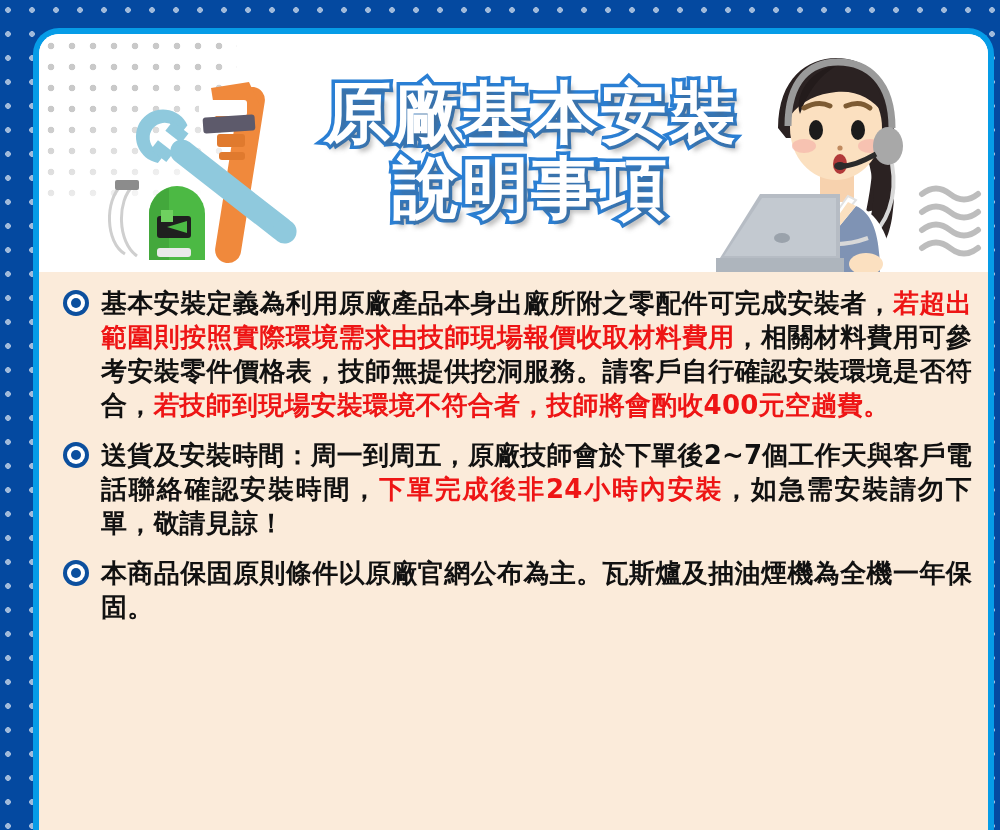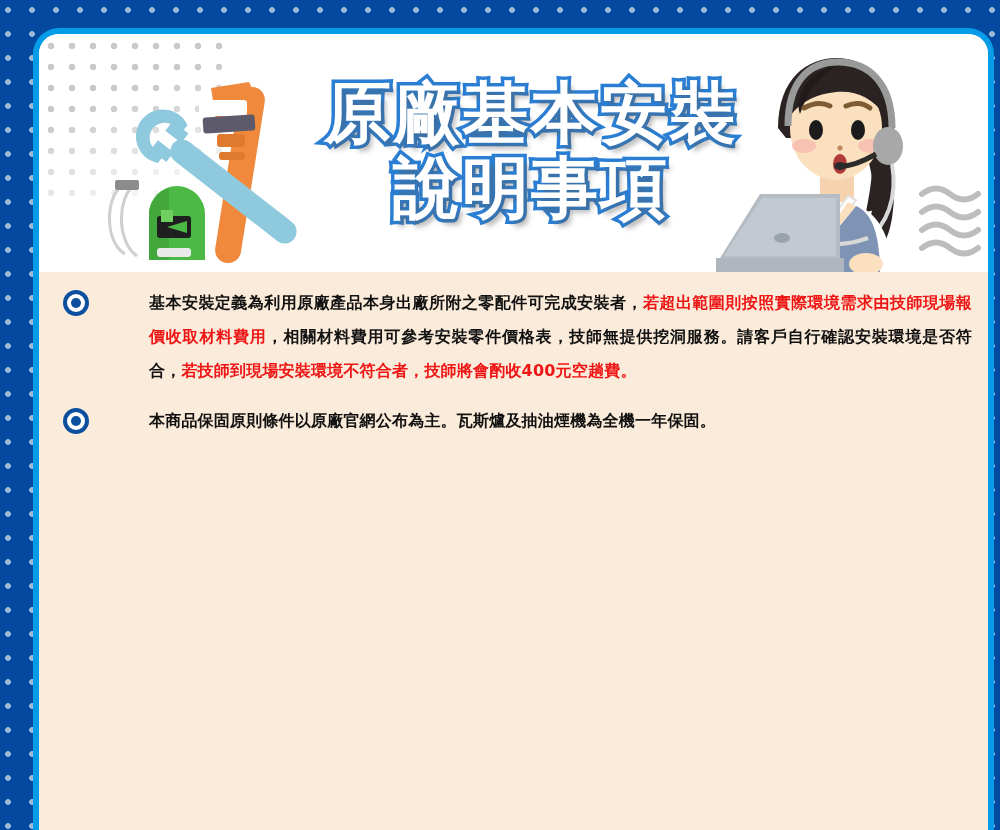--- a/index.html
+++ b/index.html
@@ -153,28 +153,27 @@
     left: 8px; top: 8px;
     width: 10px; height: 10px;
     border-radius: 50%;
     background: #0b4f9e;
   }
 
   .bullet-text {
     flex: 1 1 auto;
     font-family: "DejaVu Sans", "Liberation Sans", sans-serif;
     font-weight: 700;
-    font-size: 16px;
+    font-size: 26px;
     line-height: 34px;
     color: #111111;
     letter-spacing: 0.2px;
     word-break: break-all;
     text-align: justify;
     text-justify: inter-character;
-    margin-left: 48px;
   }
   .bullet-text .hl { color: #ee1515; }
 
   
   .waves {
     position: absolute;
     right: 6px;
     top: 148px;
     width: 64px;
     height: 84px;
@@ -297,19 +296,23 @@
     </div>
 
     <div class="body-panel">
       <ul class="bullets">
           <li class="bullet">
             <span class="bullet-icon"></span>
             <span class="bullet-text"><span>基本安裝定義為利用原廠產品本身出廠所附之零配件可完成安裝者，</span><span class="hl">若超出範圍則按照實際環境需求由技師現場報價收取材料費用</span><span>，相關材料費用可參考安裝零件價格表，技師無提供挖洞服務。請客戶自行確認安裝環境是否符合，</span><span class="hl">若技師到現場安裝環境不符合者，技師將會酌收400元空趟費。</span></span>
           </li>
           <li class="bullet">
             <span class="bullet-icon"></span>
+            <span class="bullet-text"><span>送貨及安裝時間：周一到周五，原廠技師會於下單後2~7個工作天與客戶電話聯絡確認安裝時間，</span><span class="hl">下單完成後非24小時內安裝</span><span>，如急需安裝請勿下單，敬請見諒！</span></span>
+          </li>
+          <li class="bullet">
+            <span class="bullet-icon"></span>
             <span class="bullet-text"><span>本商品保固原則條件以原廠官網公布為主。瓦斯爐及抽油煙機為全機一年保固。</span></span>
           </li>
         </ul>
     </div>
 
   </div>
 </div>
 
 </body></html>

